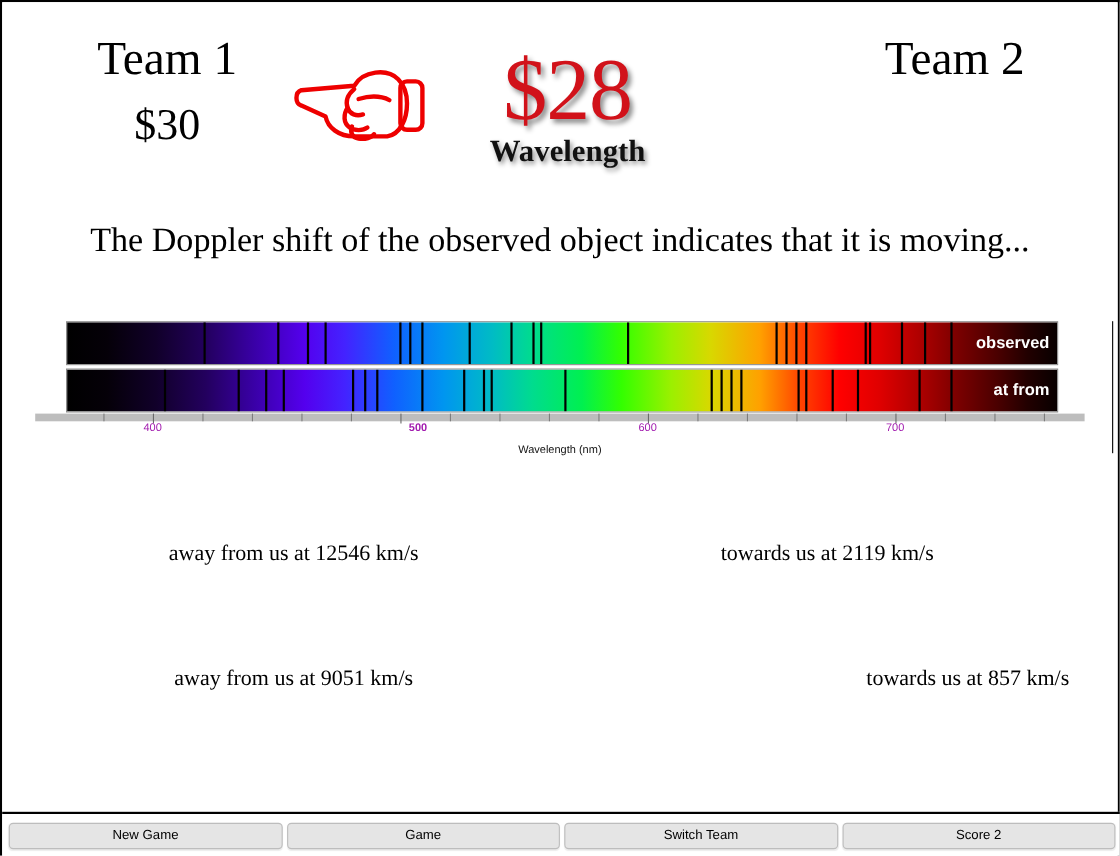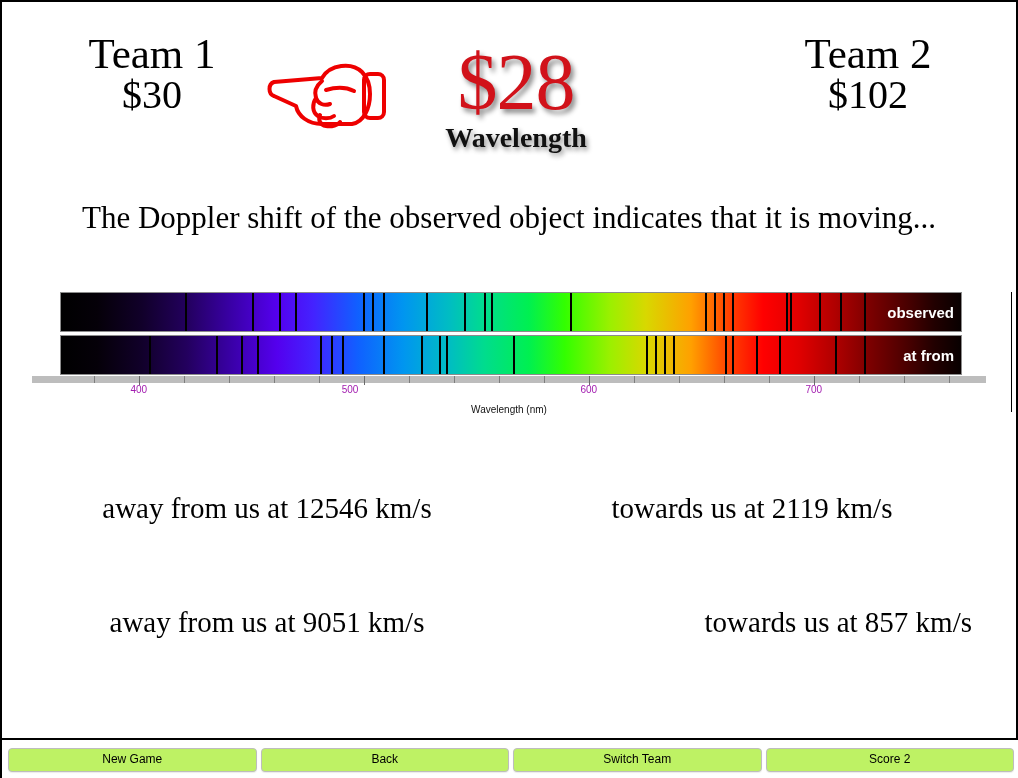--- a/index.html
+++ b/index.html
@@ -37,21 +37,21 @@
     font-size: 43px;
     color: #000;
     line-height: 1.0;
     white-space: nowrap;
   }
   .team-score {
     font-family: "Liberation Serif", serif;
     font-size: 40px;
     color: #000;
     line-height: 1.0;
-    margin-top: 0;
+    margin-top: 18px;
     white-space: nowrap;
   }
   #team1-block { left: 30px; top: 30px; width: 240px; }
   #team2-block { left: 746px; top: 30px; width: 240px; }
 
   #hand-pointer {
     position: absolute;
     left: 258px; top: 54px;
     width: 130px; height: 76px;
   }
@@ -192,21 +192,21 @@
     text-align: center;
     font-family: "Liberation Sans", sans-serif;
     font-size: 10px;
     color: #111;
   }
 
   
   .answer {
     position: absolute;
     font-family: "Liberation Serif", serif;
-    font-size: 29px;
+    font-size: 20px;
     color: #000;
     text-align: center;
     white-space: nowrap;
     cursor: pointer;
   }
   #answer-0 { left: 40px;  top: 490px; width: 450px; }
   #answer-1 { left: 530px; top: 490px; width: 440px; }
   #answer-2 { left: 40px;  top: 604px; width: 450px; }
   #answer-3 { left: 530px; top: 604px; width: 440px; text-align: right; }
 
@@ -221,21 +221,21 @@
     display: flex;
     align-items: center;
     padding: 0 6px;
     gap: 4px;
   }
   .toolbar-button {
     flex: 1 1 0;
     height: 22px;
     line-height: 20px;
     text-align: center;
-    background: #bef264;
+    background: #e5e5e5;
     border: 1px solid #bdbdbd;
     border-radius: 4px;
     font-family: "Liberation Sans", sans-serif;
     font-size: 12px;
     color: #000;
     cursor: pointer;
     box-shadow: 0 1px 1px rgba(0,0,0,0.08);
     user-select: none;
   }
   #right-edge-line {
@@ -252,21 +252,20 @@
 
   <div id="stage">
 
     <div id="team1-block" class="team-block">
       <div class="team-name">Team 1</div>
       <div class="team-score">$30</div>
     </div>
 
     <div id="team2-block" class="team-block">
       <div class="team-name">Team 2</div>
-      <div class="team-score">$102</div>
     </div>
 
     <div id="hand-pointer">
       <svg width="130" height="76" viewBox="0 0 130 76">
         <g fill="none" stroke="#ee0000" stroke-width="4" stroke-linejoin="round" stroke-linecap="round">
           <path d="M14 26 L62 22 C70 8 92 6 102 16 C108 22 110 30 110 38
                    C110 52 104 66 92 68 L62 68 C48 68 38 60 36 50
                    L14 40 C8 38 8 28 14 26 Z"></path>
           <path d="M62 25 C56 30 54 36 56 42 C58 48 64 50 70 48"></path>
           <path d="M56 42 C52 48 52 56 58 60 C62 63 70 63 74 60"></path>
@@ -357,38 +356,38 @@
           <div class="axis-tick" style="left: 601.75px;"></div>
           <div class="axis-tick" style="left: 646.75px;"></div>
           <div class="axis-tick" style="left: 691.75px;"></div>
           <div class="axis-tick" style="left: 736.75px;"></div>
           <div class="axis-tick" style="left: 826.75px;"></div>
           <div class="axis-tick" style="left: 871.75px;"></div>
           <div class="axis-tick" style="left: 916.75px;"></div>
           <div class="axis-tick major" style="left: 106.75px;"></div>
           <div class="axis-tick-label" style="left: 106.75px;">400</div>
           <div class="axis-tick major" style="left: 331.75px;"></div>
-          <div class="axis-tick-label" style="left: 318px;">500</div>
+          <div class="axis-tick-label" style="left: 348px; font-weight: bold;">500</div>
           <div class="axis-tick major" style="left: 556.75px;"></div>
           <div class="axis-tick-label" style="left: 556.75px;">600</div>
           <div class="axis-tick major" style="left: 781.75px;"></div>
           <div class="axis-tick-label" style="left: 781.75px;">700</div>
         </div>
       <div id="axis-title">Wavelength (nm)</div>
     </div>
 
     <div id="right-edge-line"></div>
 
     <div id="answer-0" class="answer">away from us at 12546 km/s</div>
     <div id="answer-1" class="answer">towards us at 2119 km/s</div>
     <div id="answer-2" class="answer">away from us at 9051 km/s</div>
     <div id="answer-3" class="answer">towards us at 857 km/s</div>
 
   </div>
 
   <div id="toolbar">
     <div class="toolbar-button">New Game</div>
-    <div class="toolbar-button">Back</div>
+    <div class="toolbar-button">Game</div>
     <div class="toolbar-button">Switch Team</div>
     <div class="toolbar-button">Score 2</div>
   </div>
 
 </div>
 
 </body></html>

